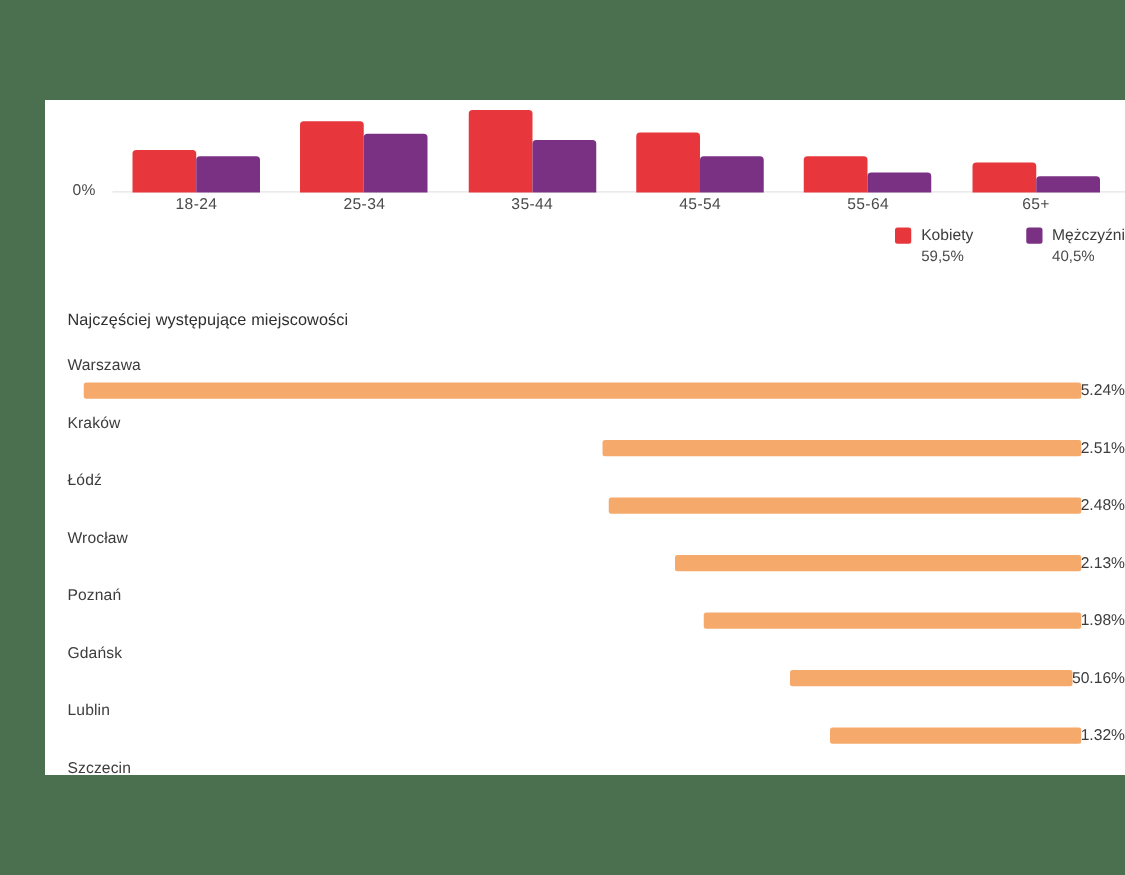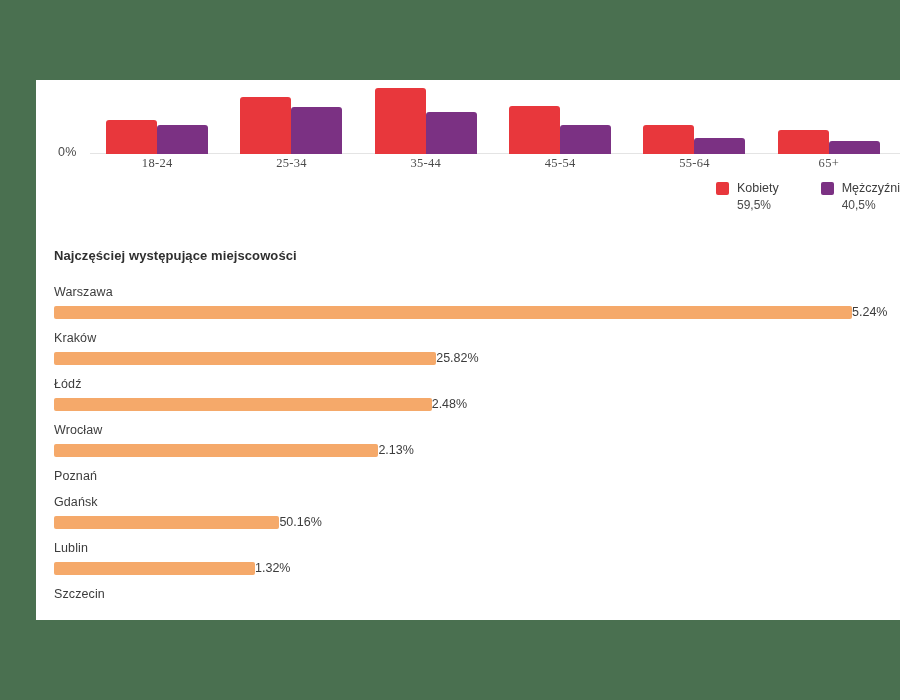--- a/index.html
+++ b/index.html
@@ -78,21 +78,20 @@
   }
   .bar.female { background: #e8373c; }
   .bar.male   { background: #7b3183; }
 
   .group-labels {
     position: absolute;
     left: 54px;
     right: 4px;
     top: 76px;
     display: flex;
-    font-family: Liberation Serif, serif;
   }
   .group-label {
     flex: 1 1 0;
     text-align: center;
     font-size: 12.5px;
     color: #4a4a4a;
     letter-spacing: .3px;
   }
 
   
@@ -133,38 +132,39 @@
 
   
   .cities {
     position: absolute;
     left: 18px;
     top: 168px;
     right: 0;
   }
   .cities-title {
     font-size: 13px;
-    font-weight: bold;
+    font-weight: normal;
     color: #2f2f2f;
     margin: 0 0 22px 0;
     letter-spacing: .1px;
   }
   .city-row {
     margin-bottom: 12px;
   }
   .city-name {
     font-size: 12.5px;
     color: #3c3c3c;
     margin-bottom: 6px;
     letter-spacing: .1px;
   }
   .city-bar-line {
     display: flex;
     align-items: center;
     gap: 0;
+    justify-content: flex-end;
   }
   .city-bar {
     height: 13px;
     background: #f5a96a;
     border-radius: 2px;
     flex: none;
   }
   .city-value {
     font-size: 12.5px;
     color: #3c3c3c;
@@ -244,39 +244,43 @@
             <div class="city-name">Warszawa</div>
             <div class="city-bar-line">
               <div class="city-bar" style="width: 798px; background: rgb(245, 169, 106);"></div>
               <div class="city-value">5.24%</div>
             </div>
           </div>
           <div class="city-row">
             <div class="city-name">Kraków</div>
             <div class="city-bar-line">
               <div class="city-bar" style="width: 382.2px; background: rgb(245, 169, 106);"></div>
-              <div class="city-value">25.82%</div>
+              <div class="city-value">2.51%</div>
             </div>
           </div>
           <div class="city-row">
             <div class="city-name">Łódź</div>
             <div class="city-bar-line">
               <div class="city-bar" style="width: 377.7px; background: rgb(245, 169, 106);"></div>
               <div class="city-value">2.48%</div>
             </div>
           </div>
           <div class="city-row">
             <div class="city-name">Wrocław</div>
             <div class="city-bar-line">
               <div class="city-bar" style="width: 324.4px; background: rgb(245, 169, 106);"></div>
               <div class="city-value">2.13%</div>
             </div>
           </div>
           <div class="city-row">
             <div class="city-name">Poznań</div>
+            <div class="city-bar-line">
+              <div class="city-bar" style="width: 301.5px; background: rgb(245, 169, 106);"></div>
+              <div class="city-value">1.98%</div>
+            </div>
           </div>
           <div class="city-row">
             <div class="city-name">Gdańsk</div>
             <div class="city-bar-line">
               <div class="city-bar" style="width: 225.4px; background: rgb(245, 169, 106);"></div>
               <div class="city-value">50.16%</div>
             </div>
           </div>
           <div class="city-row">
             <div class="city-name">Lublin</div>

